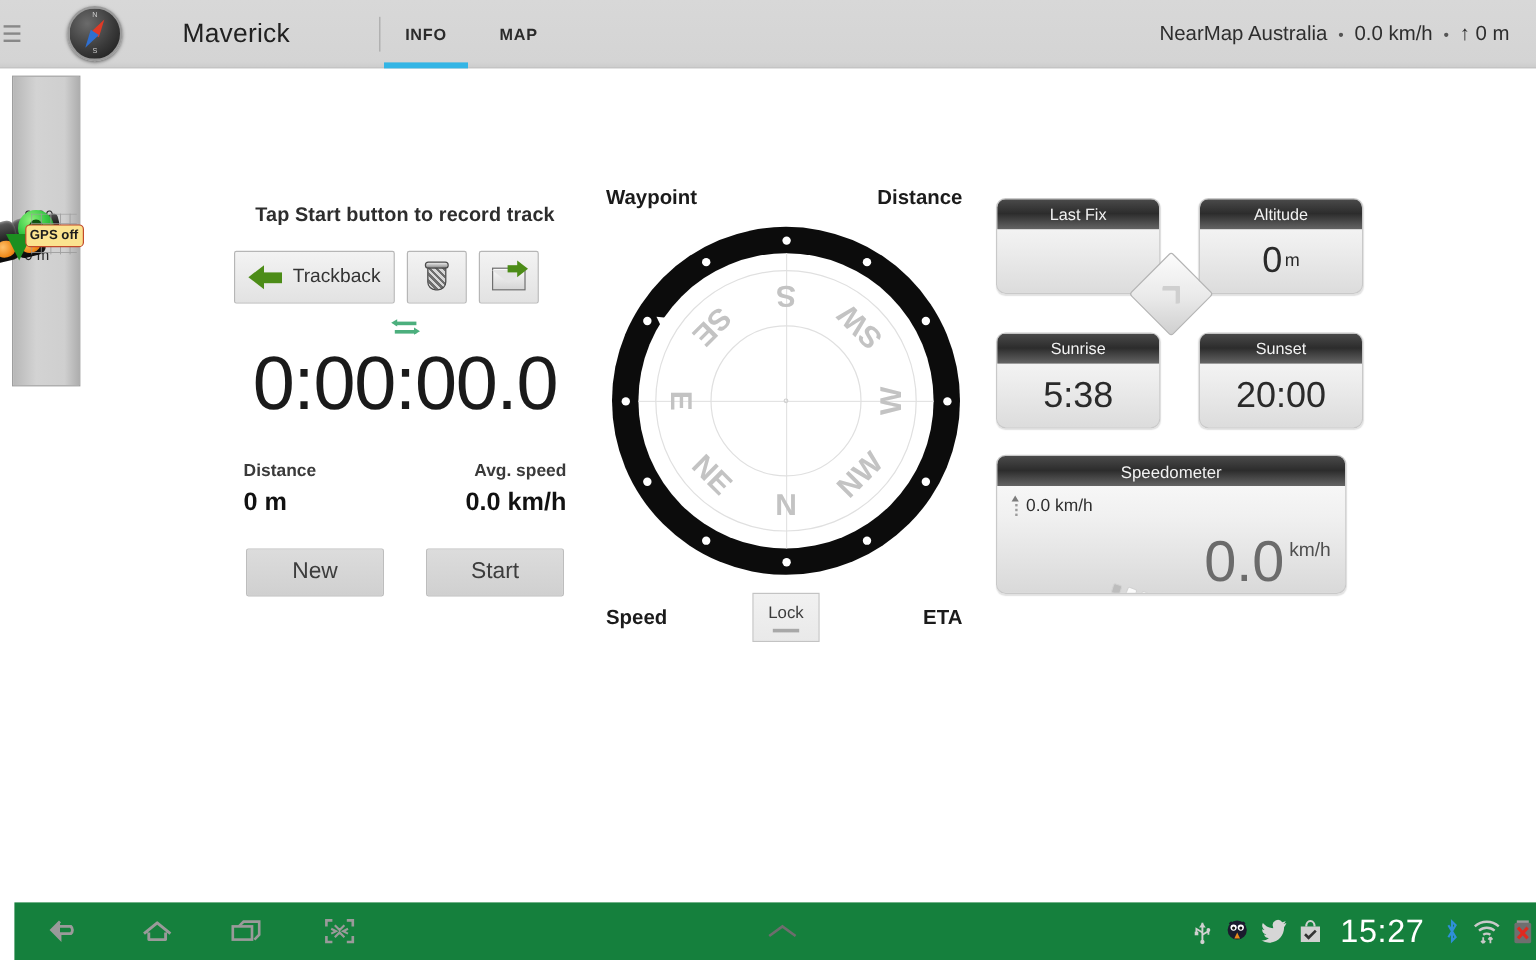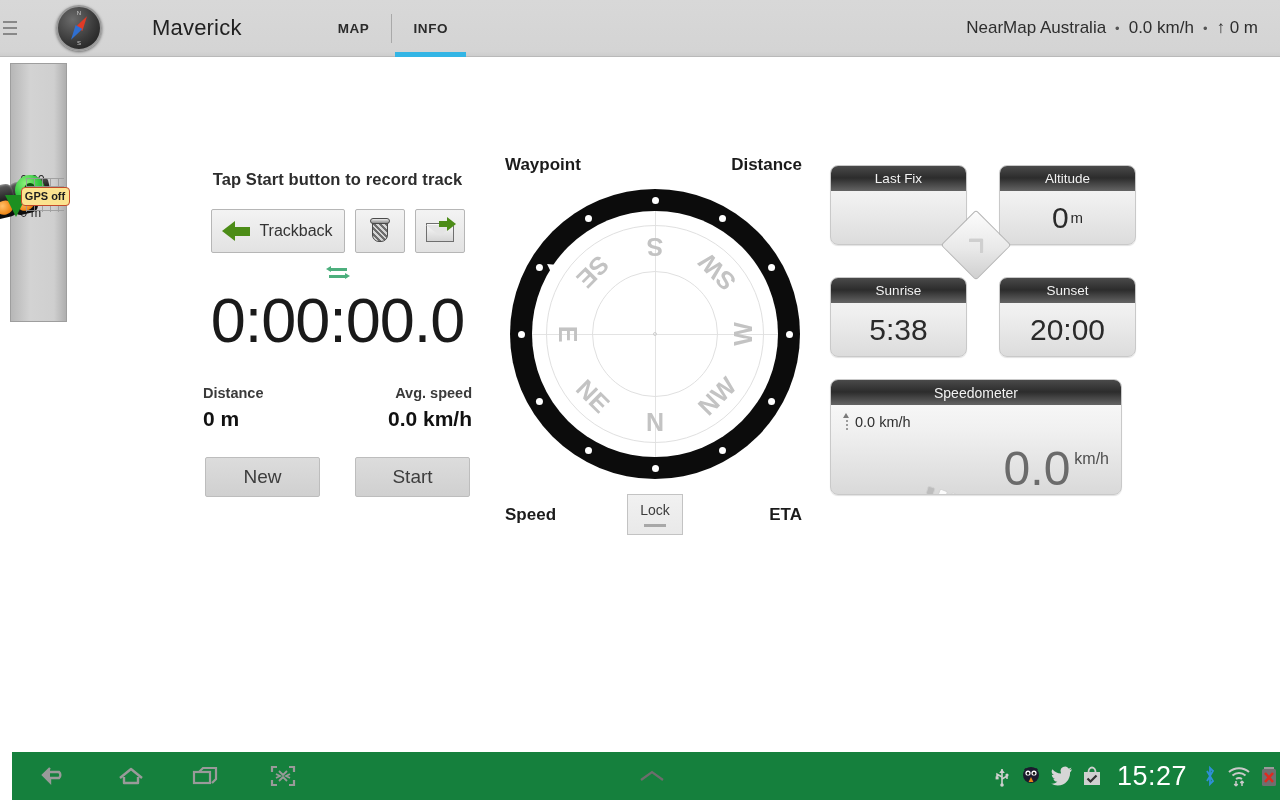--- a/index.html
+++ b/index.html
@@ -136,21 +136,21 @@
     border: 1px solid #7d7d7d;
   }
   .side-stats .d { font-size: 12.5px; line-height: 16px; }
 
   
   #track-panel { position: absolute; left: 195px; top: 170px; width: 285px; }
   #track-hint {
     text-align: center; font-size: 16.5px; font-weight: bold; color: #2d2d2d;
     letter-spacing: .1px;
   }
-  .btn-row { display: flex; gap: 10px; justify-content: center; margin-top: 20px; }
+  .btn-row { display: flex; gap: 10px; justify-content: flex-start; margin-top: 20px; }
   .gbtn {
     background: linear-gradient(to bottom, #f3f3f3, #e2e2e2);
     border: 1px solid #b6b6b6; border-radius: 2px;
     display: flex; align-items: center; justify-content: center;
   }
   #btn-trackback { width: 134px; height: 44px; gap: 9px; }
   #btn-trackback .label { font-size: 16px; color: #343434; }
   .arrow-left {
     width: 28px; height: 20px; position: relative; flex: none;
   }
@@ -368,26 +368,26 @@
     </div>
     <div class="app-logo">
       <span class="nlab n">N</span>
       <span class="needle-n"></span>
       <span class="needle-s"></span>
       <span class="nlab s">S</span>
     </div>
     <div id="app-title">Maverick</div>
 
     <div id="tabs">
-      <div class="tab">
-        <span>MAP</span>
-      </div>
       <div class="tab active">
         <span class="divider"></span>
         <span>INFO</span>
+      </div>
+      <div class="tab">
+        <span>MAP</span>
       </div>
     </div>
 
     <div id="ab-status">
       <span>NearMap Australia</span>
       <span class="dotsep">•</span>
       <span>0.0 km/h</span>
       <span class="dotsep">•</span>
       <span>↑ 0 m</span>
     </div>

